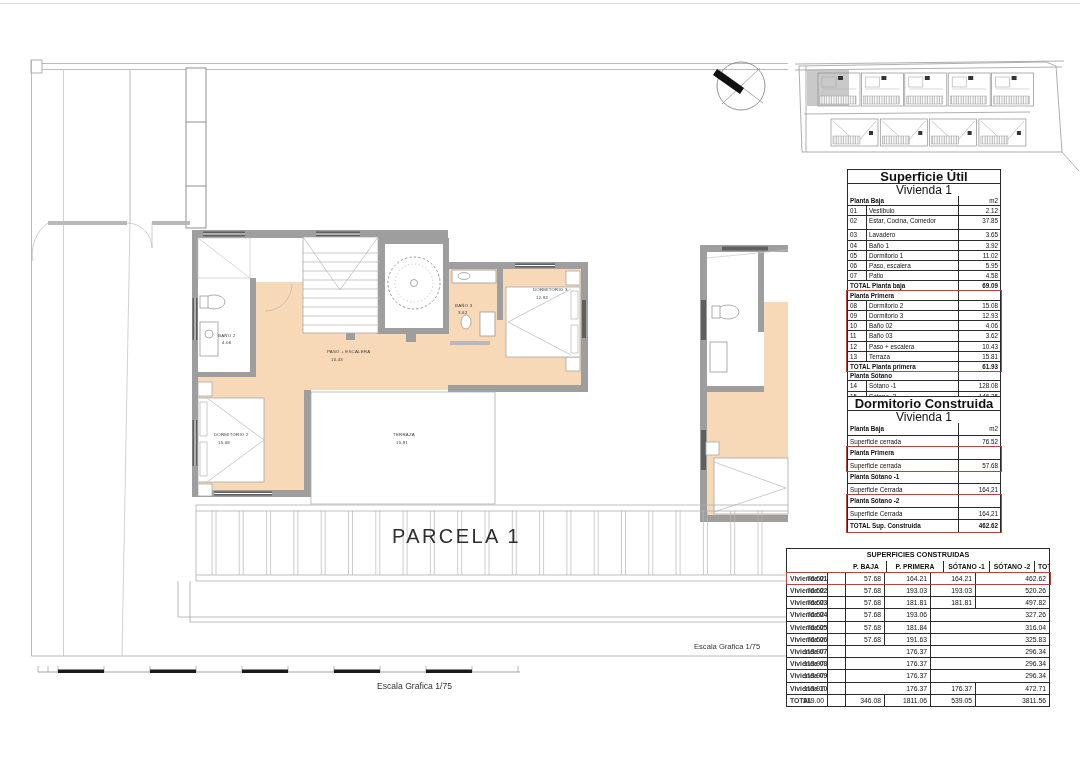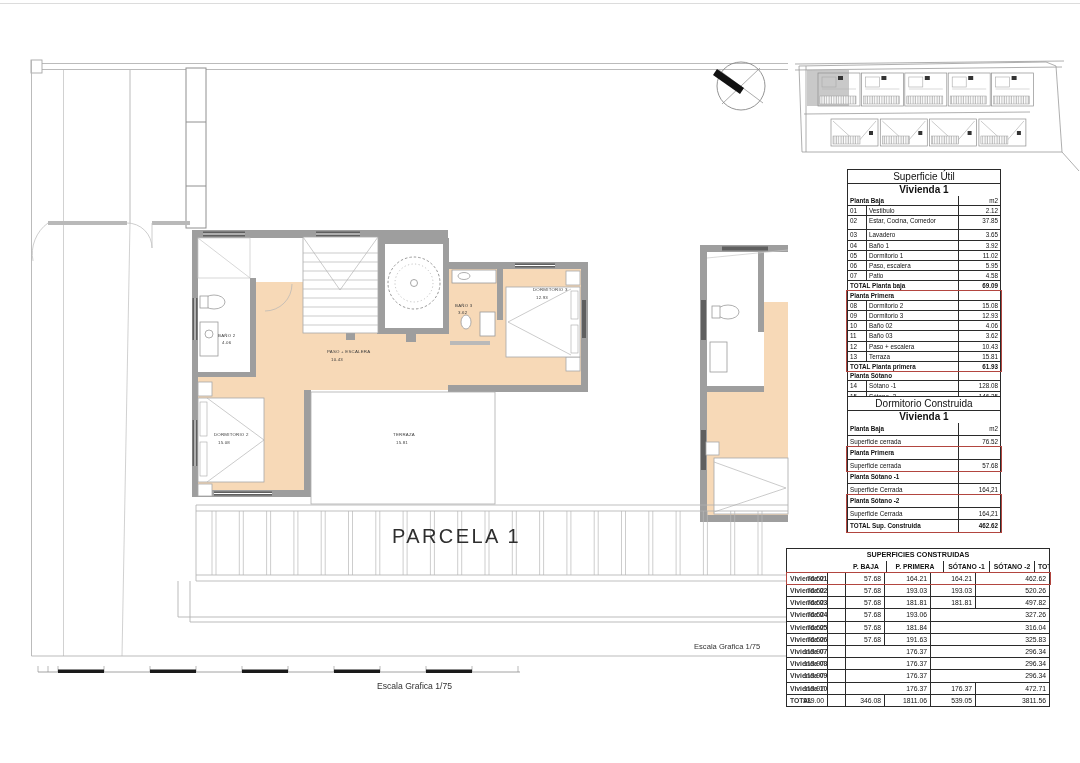--- a/index.html
+++ b/index.html
@@ -15,22 +15,22 @@
   .trow:first-child{border-top:none}
   .trow.tall{min-height:13px}
   .c{padding:0 2px;white-space:nowrap;overflow:hidden}
   .full{flex:1;text-align:center}
   .c-num{width:14px;border-right:1px solid #2a2a2a}
   .c-name{flex:1;border-right:1px solid #2a2a2a}
   .c-val{width:37px;text-align:right}
   .c-hdr{flex:1;border-right:1px solid #2a2a2a;font-weight:bold}
   .c-lab{flex:1;border-right:1px solid #2a2a2a}
   .b{font-weight:bold}
-  .title{font-weight:normal;font-size:10px;min-height:13px;line-height:13px}
-  .subtitle{font-weight:bold;font-size:10px;min-height:12px;line-height:12px}
+  .title{font-weight:bold;font-size:13px;min-height:13px;line-height:13px}
+  .subtitle{font-weight:normal;font-size:12px;min-height:12px;line-height:12px}
   .t2row{min-height:11.5px;line-height:11.5px}
   .sect{position:relative}
   .sect.red::after{content:"";position:absolute;inset:-1px -2px;border:1.6px solid #B2453F;
                    pointer-events:none;z-index:3}
 
   
   #t-sup{font-size:6.8px;line-height:11.2px}
   .t3row{display:flex;align-items:flex-end;border-top:1px solid #2a2a2a;min-height:11.2px;position:relative}
   .t3row:first-child{border-top:none}
   .t3title{font-weight:bold;font-size:7.2px;min-height:11.5px;line-height:11.5px}

